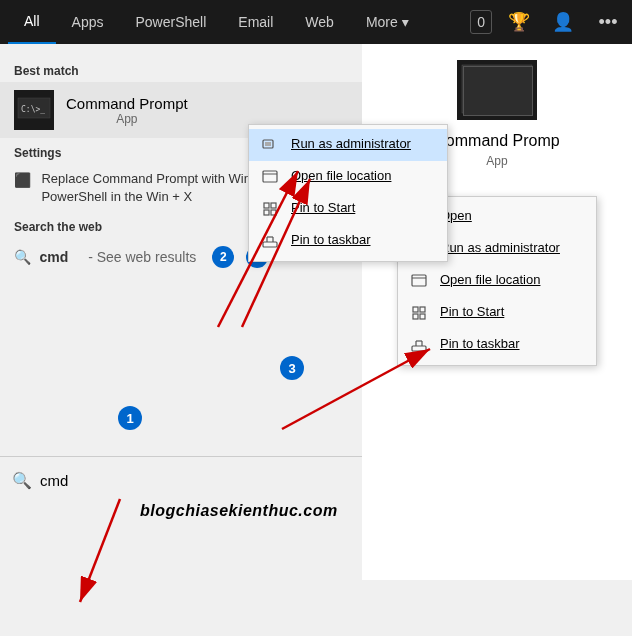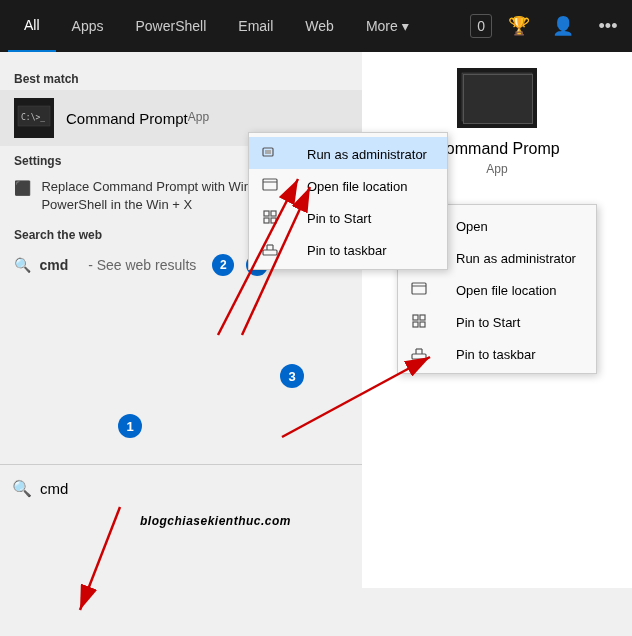--- a/index.html
+++ b/index.html
@@ -9,21 +9,21 @@
       overflow: hidden;
       font-family: 'Segoe UI', Arial, sans-serif;
       background: #f0f0f0;
     }
 
     
     .top-nav {
       background: #1a1a1a;
       display: flex;
       align-items: center;
-      height: 52px;
+      height: 44px;
       padding: 0 8px;
       color: #fff;
     }
     .nav-tab {
       padding: 0 16px;
       height: 100%;
       display: flex;
       align-items: center;
       font-size: 14px;
       cursor: pointer;
@@ -109,21 +109,21 @@
       margin-right: 12px;
       flex-shrink: 0;
       position: relative;
       overflow: hidden;
     }
     .cmd-icon svg {
       width: 100%;
       height: 100%;
     }
 
-    .result-text-wrap { display: flex; flex-direction: row; }
+    .result-text-wrap { display: flex; flex-direction: column; align-items: center; }
     .result-title {
       font-size: 15px;
       color: #000;
       font-weight: 400;
     }
     .result-subtitle {
       font-size: 12px;
       color: #666;
     }
 
@@ -191,26 +191,27 @@
       left: 248px;
       background: #f8f8f8;
       border: 1px solid #ccc;
       box-shadow: 2px 2px 8px rgba(0,0,0,0.2);
       z-index: 10;
       width: 200px;
       padding: 4px 0;
     }
     .ctx-item {
       display: flex;
-      align-items: flex-end;
+      align-items: flex-start;
       padding: 7px 12px;
       font-size: 13px;
       color: #000;
       cursor: pointer;
-      gap: 28px;
+      gap: 12px;
+      text-decoration: underline;
     }
     .ctx-item.highlighted {
       background: #cce5ff;
     }
     .ctx-icon {
       width: 18px;
       height: 18px;
       display: flex;
       align-items: center;
       justify-content: center;
@@ -301,21 +302,21 @@
       height: 584px;
       pointer-events: none;
       z-index: 20;
     }
 
     
     .watermark {
       position: absolute;
       bottom: 60px;
       left: 140px;
-      font-size: 12px;
+      font-size: 16px;
       font-weight: 700;
       color: #000;
       font-style: italic;
       letter-spacing: 0.5px;
       z-index: 5;
     }
   </style>
 </head>
 <body>
 

